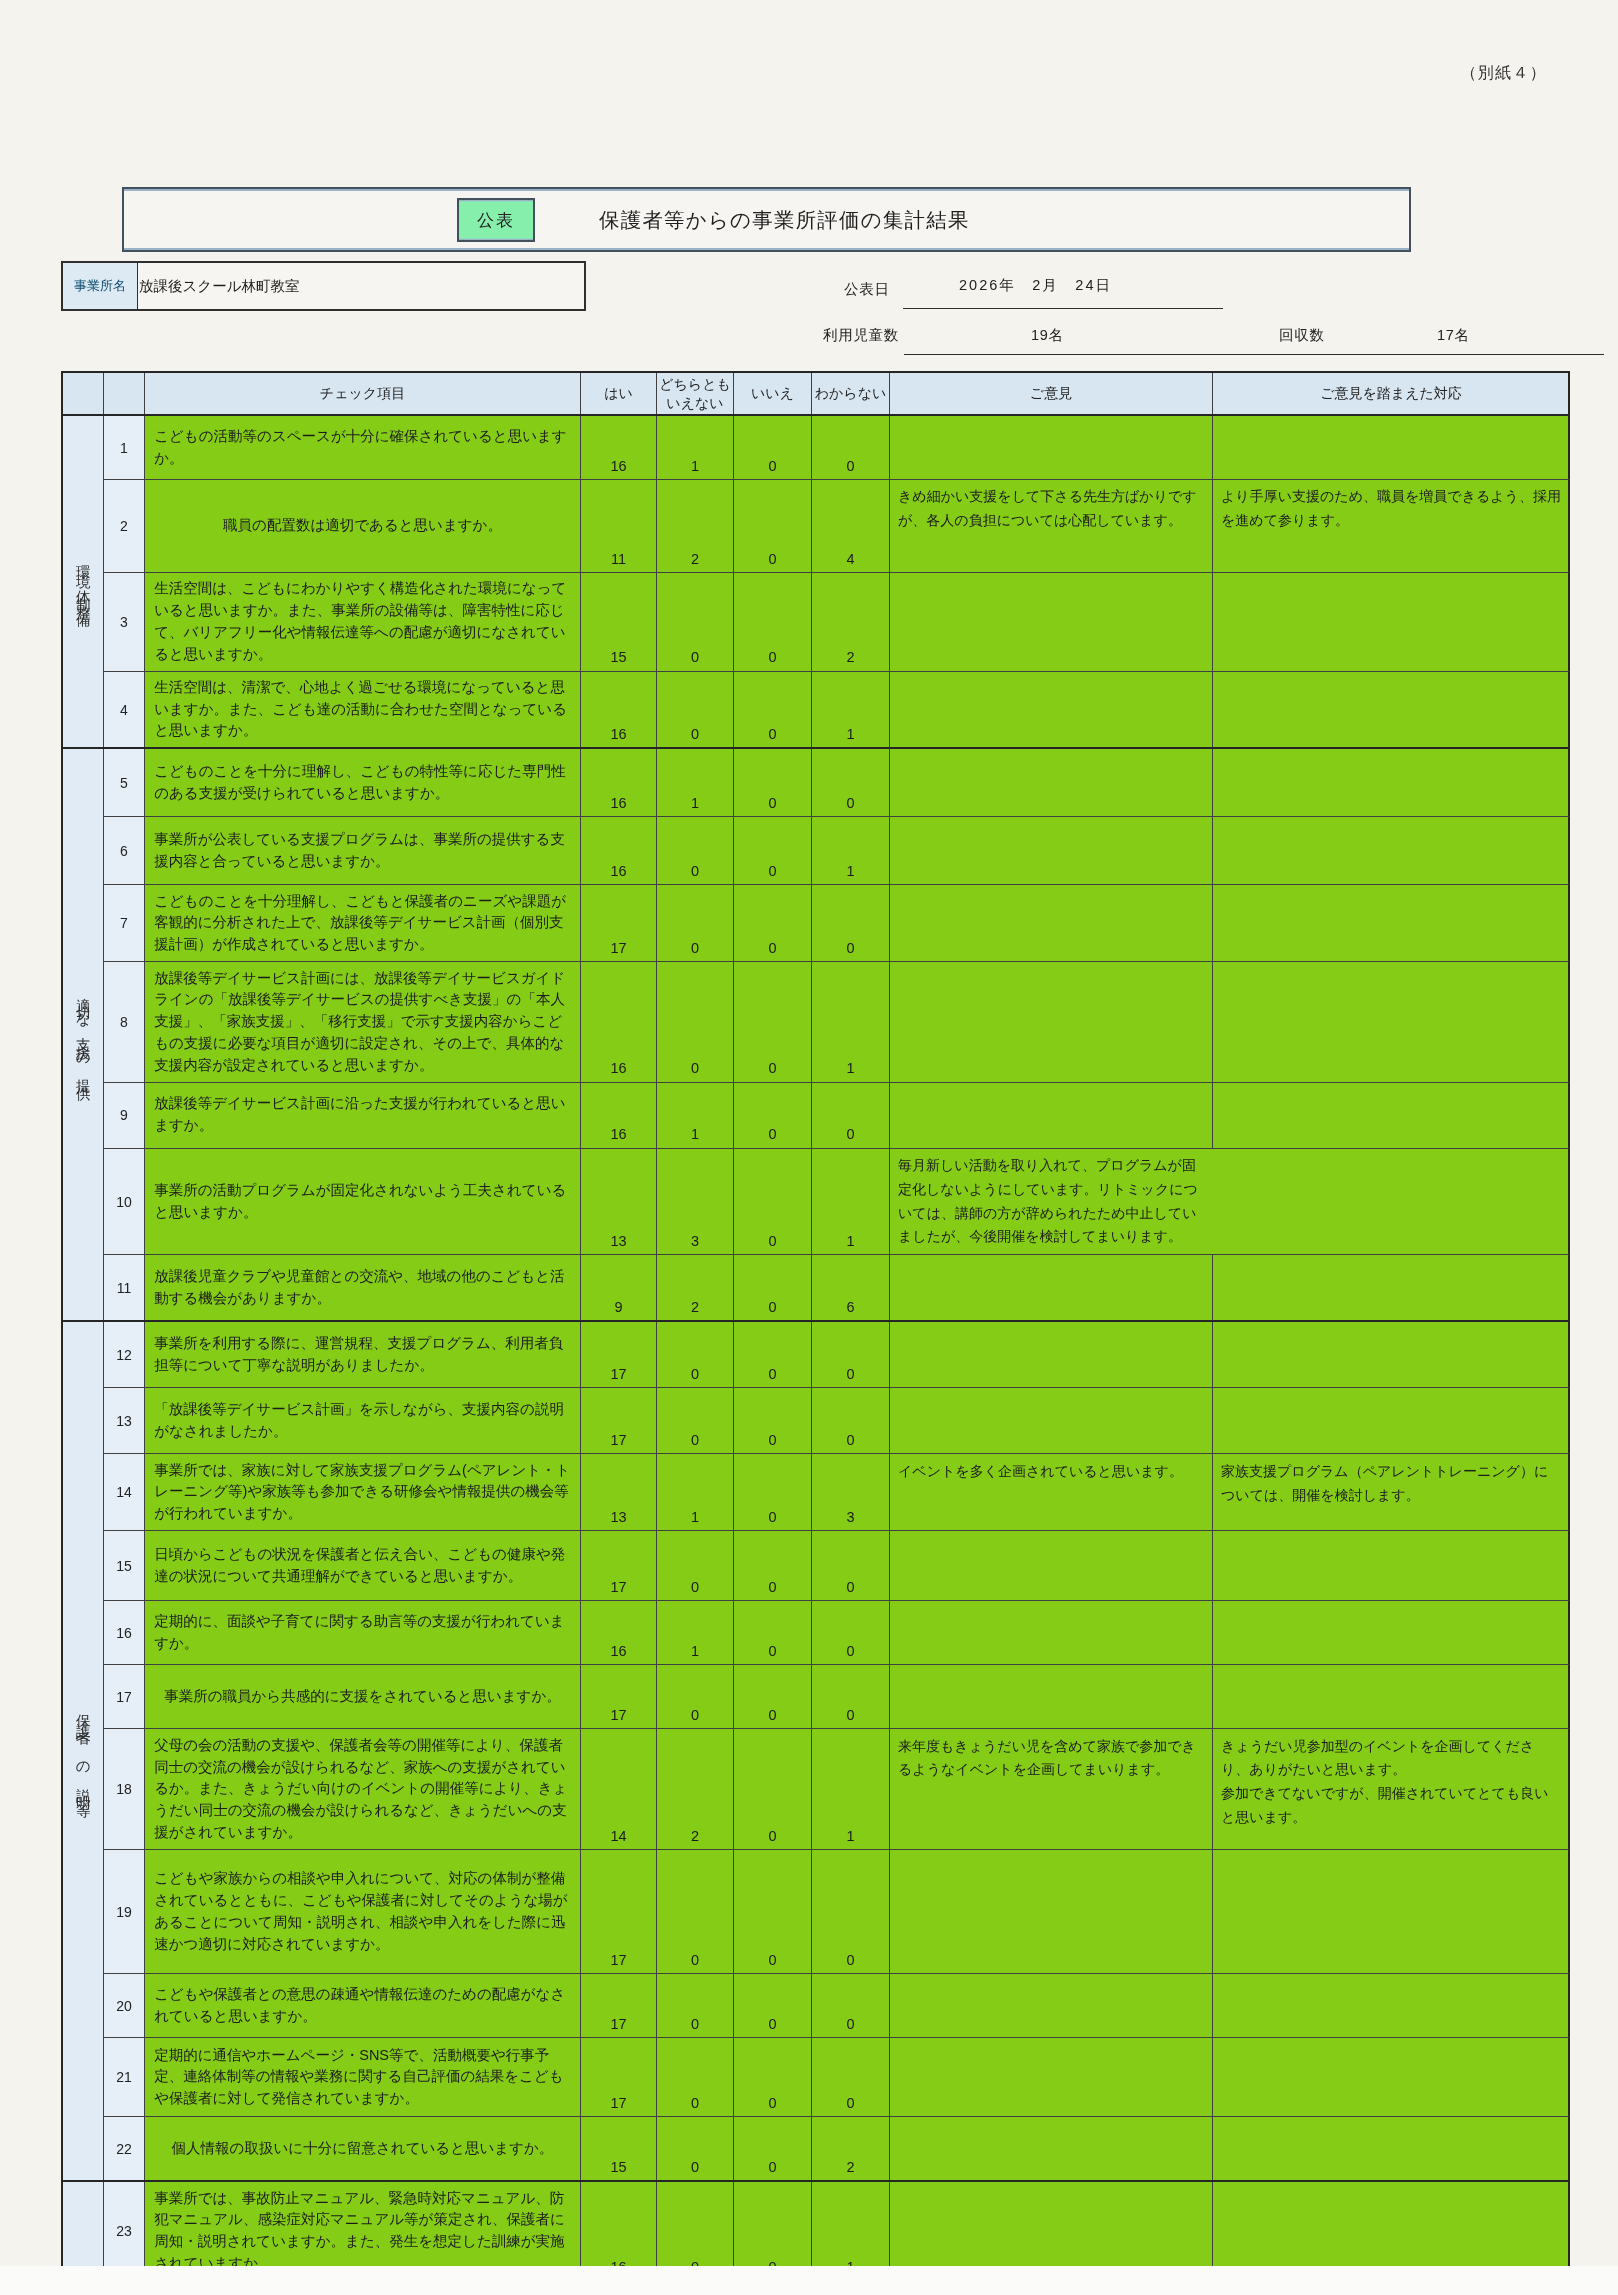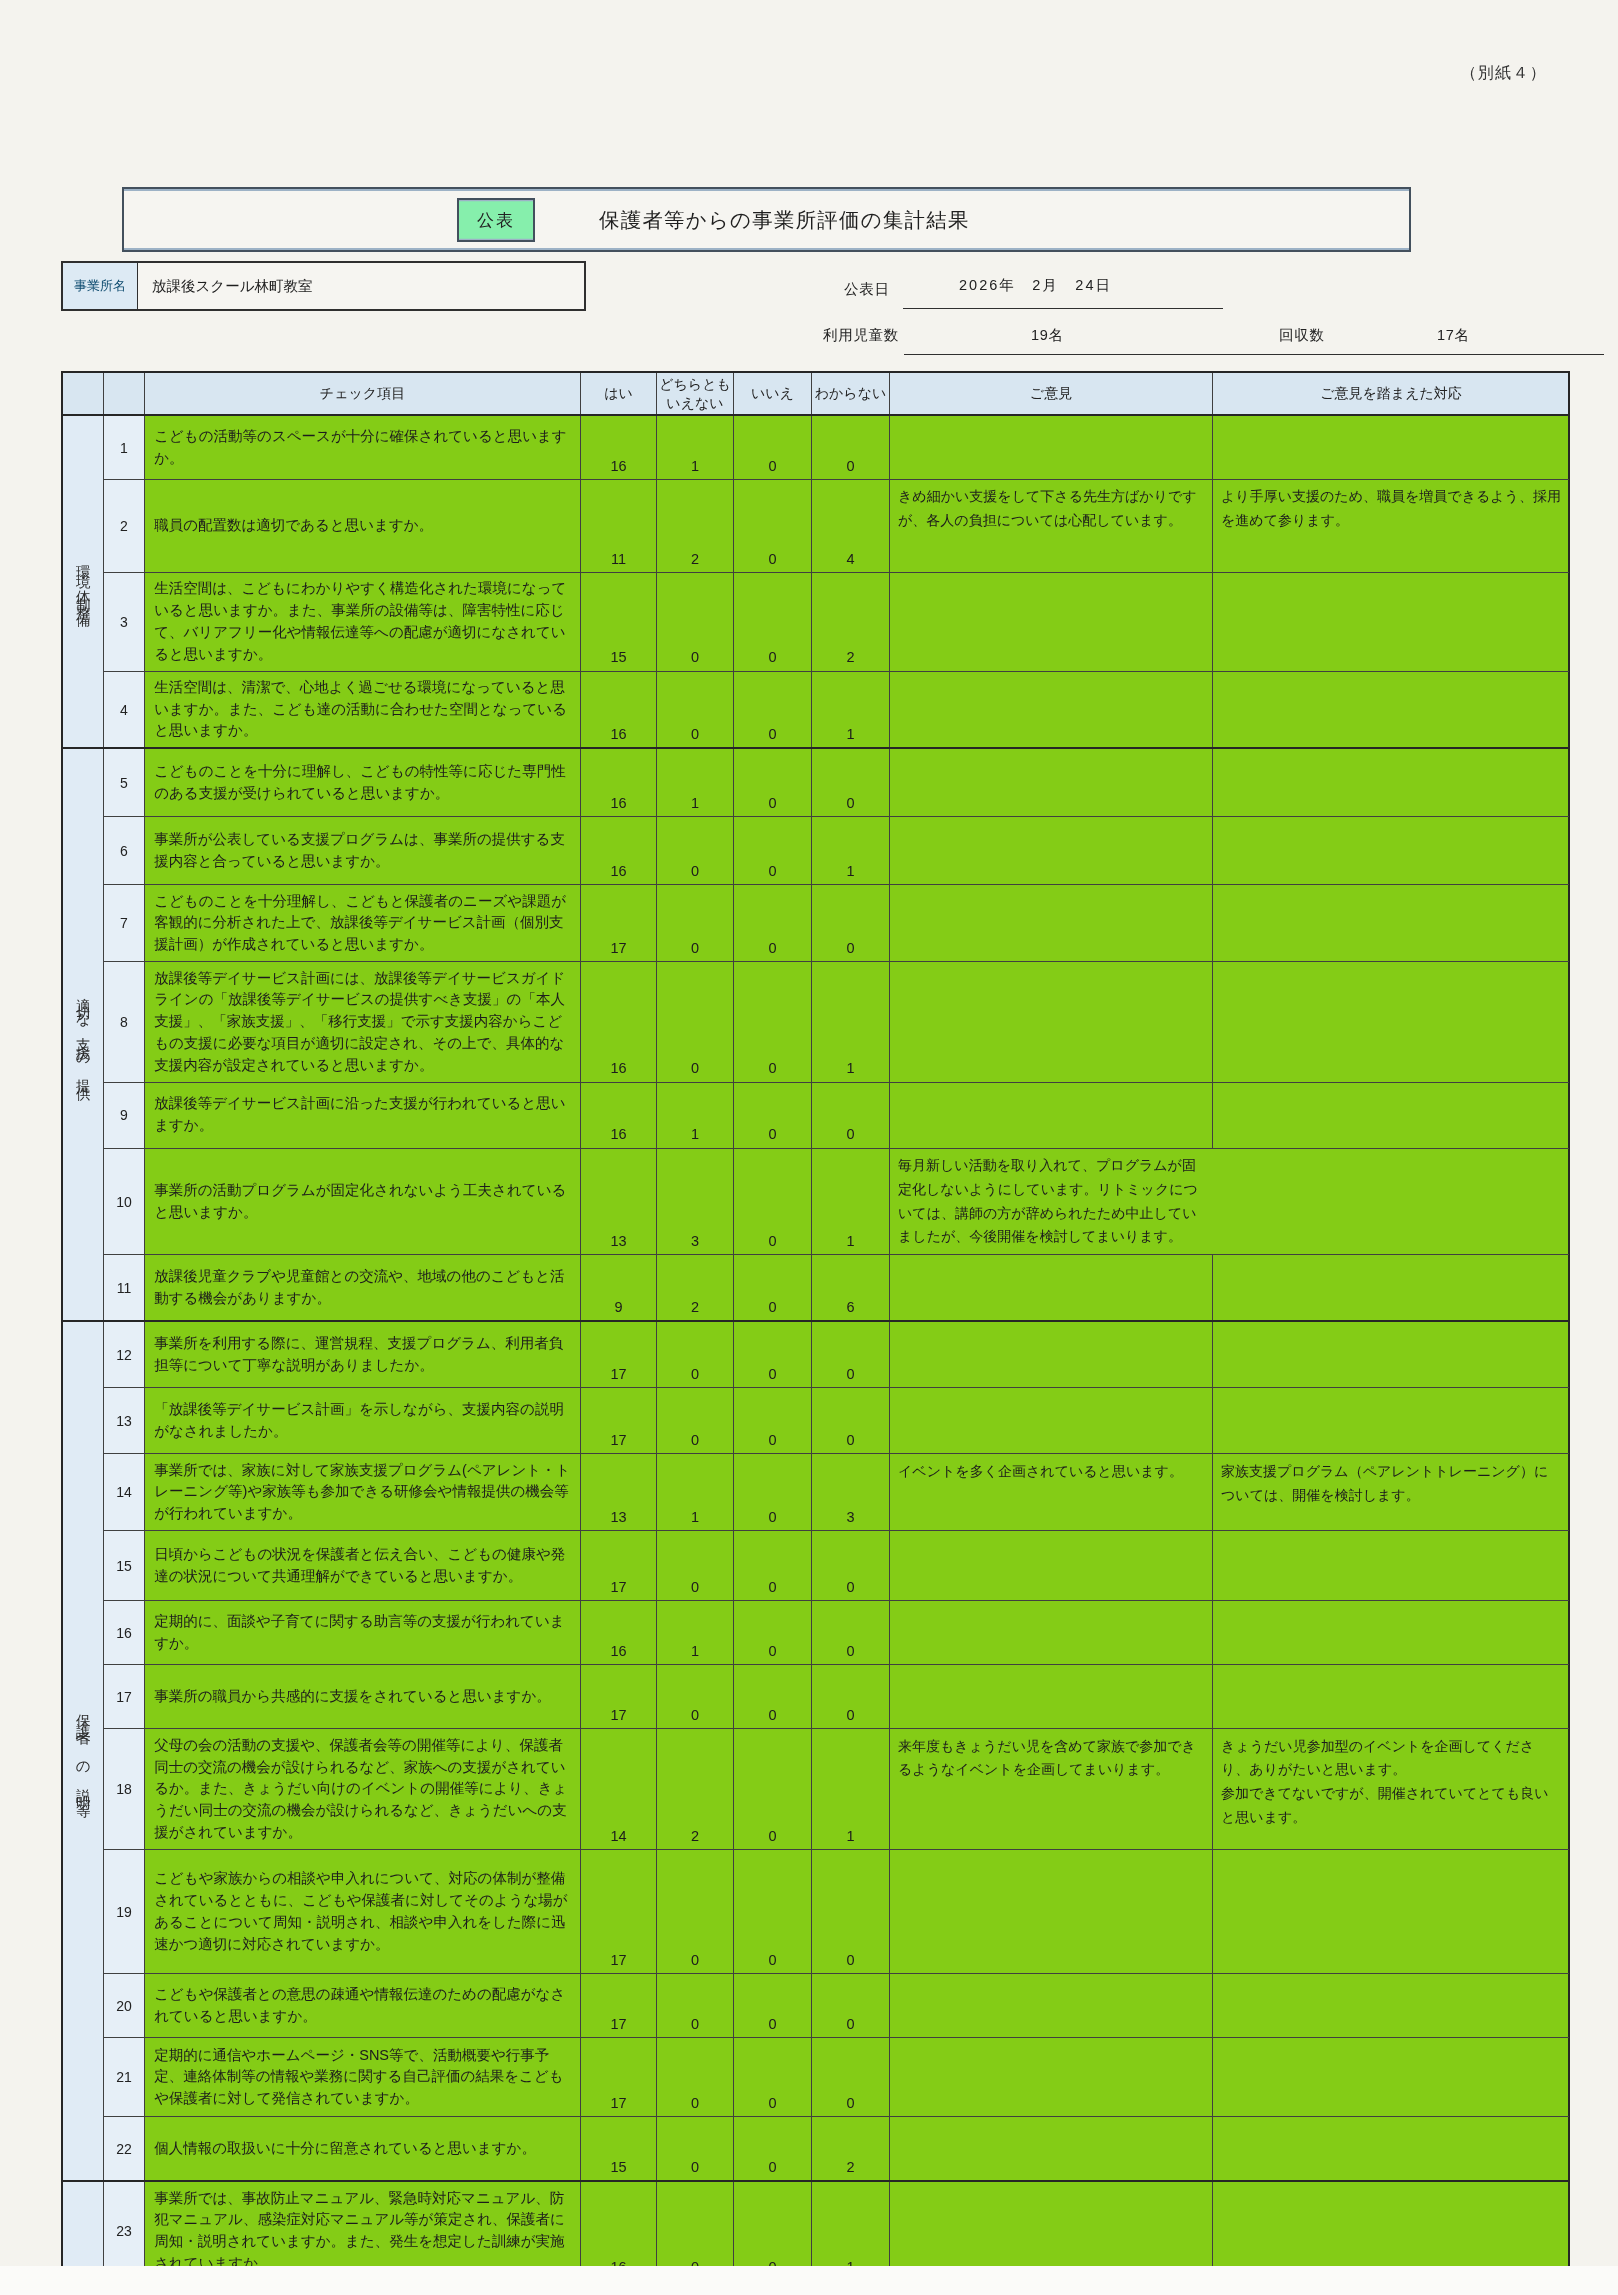--- a/index.html
+++ b/index.html
@@ -31,21 +31,21 @@
     font-size:20.4px;color:#1f1f1f;letter-spacing:1.3px;
   }
   .office-box{
     position:absolute;left:61px;top:261px;width:521px;height:46px;
     border:2px solid #2f2f2f;background:#f6f5f1;display:flex;
   }
   .office-label{
     width:74px;background:#ddeaf4;border-right:1.3px solid #2f2f2f;
     display:flex;align-items:center;justify-content:center;font-size:13px;color:#0c4a6e;
   }
-  .office-value{flex:1;display:flex;align-items:center;padding-left:14px;font-size:14.5px;color:#1e1e1e;text-align:right;}
+  .office-value{flex:1;display:flex;align-items:center;padding-left:1px;font-size:14.5px;color:#1e1e1e;text-align:right;}
 
   .fieldline{position:absolute;font-size:14.5px;color:#222;letter-spacing:0.7px;}
   .publish-date-label{left:844px;top:280px;}
   .publish-date-value{left:959px;top:276px;letter-spacing:2px;}
   .date-underline{position:absolute;left:903px;top:308px;width:320px;border-bottom:1.6px solid #2f2f2f;}
   .users-label{left:823px;top:326px;}
   .users-value{left:1031px;top:326px;}
   .resp-label{left:1279px;top:326px;}
   .resp-value{left:1437px;top:326px;}
   .users-underline{position:absolute;left:904px;top:354px;width:700px;border-bottom:1.6px solid #2f2f2f;}
@@ -77,21 +77,21 @@
   }
   .grows{flex:1;display:flex;flex-direction:column;}
   .trow{
     display:grid;grid-template-columns:41px 436px 76px 77px 78px 78px 323px 356px;
   }
   .trow + .trow{border-top:1.3px solid #404040;}
   .c-num{
     background:#e6eff7;display:flex;align-items:center;justify-content:center;
     font-size:14px;color:#222;
   }
-  .c-q{display:flex;align-items:center;padding:5.3px 9.2px;}
+  .c-q{display:flex;align-items:center;padding:5.3px 9.2px;justify-content:center;}
   .qt{font-size:14.5px;line-height:1.5;color:#1c1c1c;text-align:left;}
   .c-cnt{
     display:flex;align-items:flex-end;justify-content:center;
     padding-bottom:5.3px;font-size:14.5px;color:#1c1c1c;
   }
   .c-op,.c-resp{
     padding:5.3px 8px;font-size:14px;line-height:1.7;color:#1c1c1c;
     white-space:pre-line;
   }
 </style>

